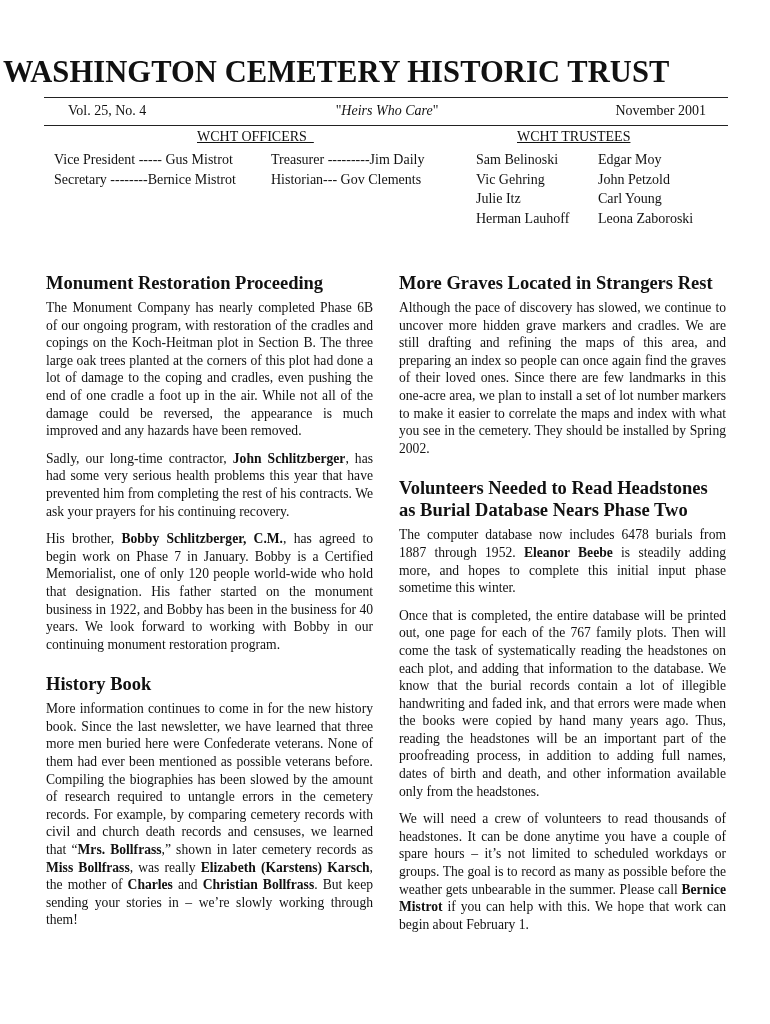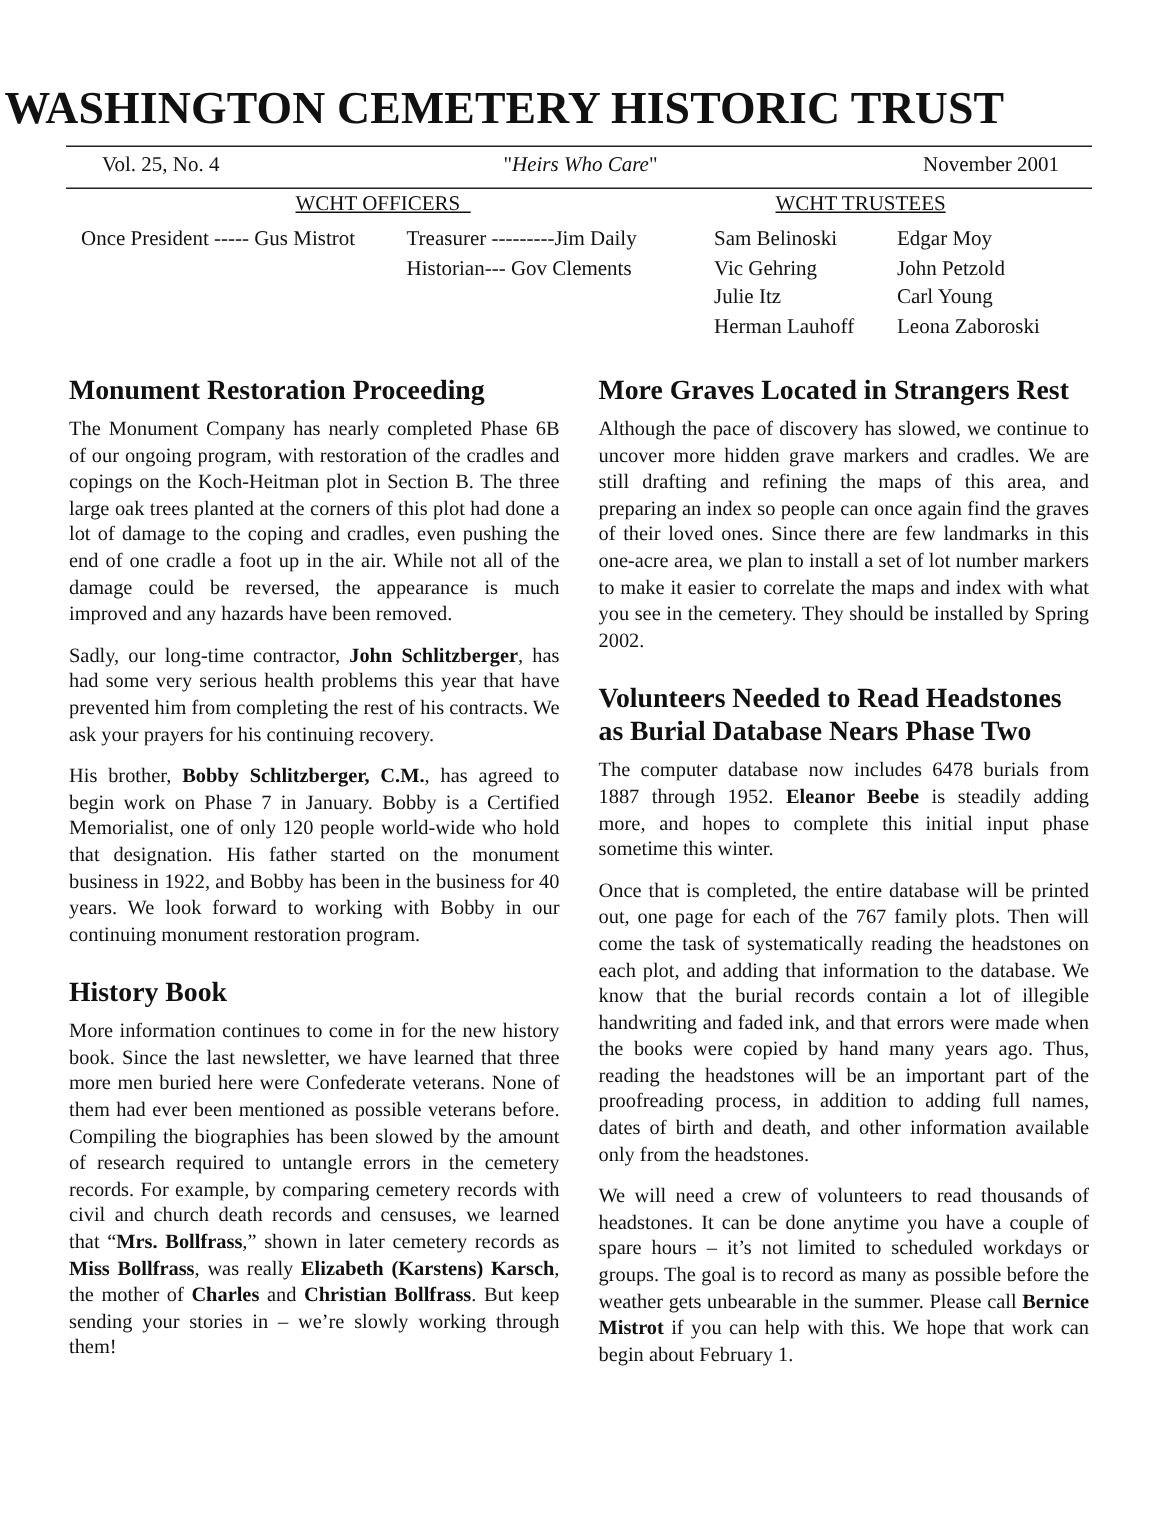--- a/index.html
+++ b/index.html
@@ -18,21 +18,21 @@
   .infobar .date { position: absolute; right: 0; top: 0; }
   .sec-head { position: absolute; top: 129px; font-size: 14px; text-decoration: underline; white-space: pre; }
   .officers-head { left: 197px; }
   .trustees-head { left: 517px; }
   .roster { position: absolute; font-size: 14px; line-height: 19.5px; white-space: nowrap; }
   .off-col1 { left: 54px; top: 150px; }
   .off-col2 { left: 271px; top: 150px; }
   .tr-col1 { left: 476px; top: 150px; }
   .tr-col2 { left: 598px; top: 150px; }
   .roster div { height: 19.5px; }
-  .col { position: absolute; width: 327px; font-size: 13.6px; line-height: 17.6px; }
+  .col { position: absolute; width: 327px; font-size: 13.6px; line-height: 17.6px; margin-top: 22px; }
   .col-left { left: 46px; top: 250px; }
   .col-right { left: 399px; top: 250px; }
   h2 { font-size: 18.5px; font-weight: bold; margin: 0 0 5px 0; line-height: 22px; color: #111; }
   p { margin: 0 0 10px 0; text-align: justify; hyphens: manual; }
   .article { margin-bottom: 20px; }
   b { font-weight: bold; }
 </style>
 </head>
 <body>
 
@@ -42,21 +42,22 @@
   <span class="vol">Vol. 25, No. 4</span>
   <span class="motto"><span>"</span><i>Heirs Who Care</i><span>"</span></span>
   <span class="date">November 2001</span>
 </div>
 <div class="rule bottom"></div>
 
 <div class="sec-head officers-head">WCHT OFFICERS  </div>
 <div class="sec-head trustees-head">WCHT TRUSTEES</div>
 
 <div class="roster off-col1">
-  <div>Once President ----- Gus Mistrot</div>
+  <div>Vice President ----- Gus Mistrot</div>
+  <div>Secretary --------Bernice Mistrot</div>
 </div>
 <div class="roster off-col2">
   <div>Treasurer ---------Jim Daily</div>
   <div>Historian--- Gov Clements</div>
 </div>
 <div class="roster tr-col1">
   <div>Sam Belinoski</div>
   <div>Vic Gehring</div>
   <div>Julie Itz</div>
   <div>Herman Lauhoff</div>

